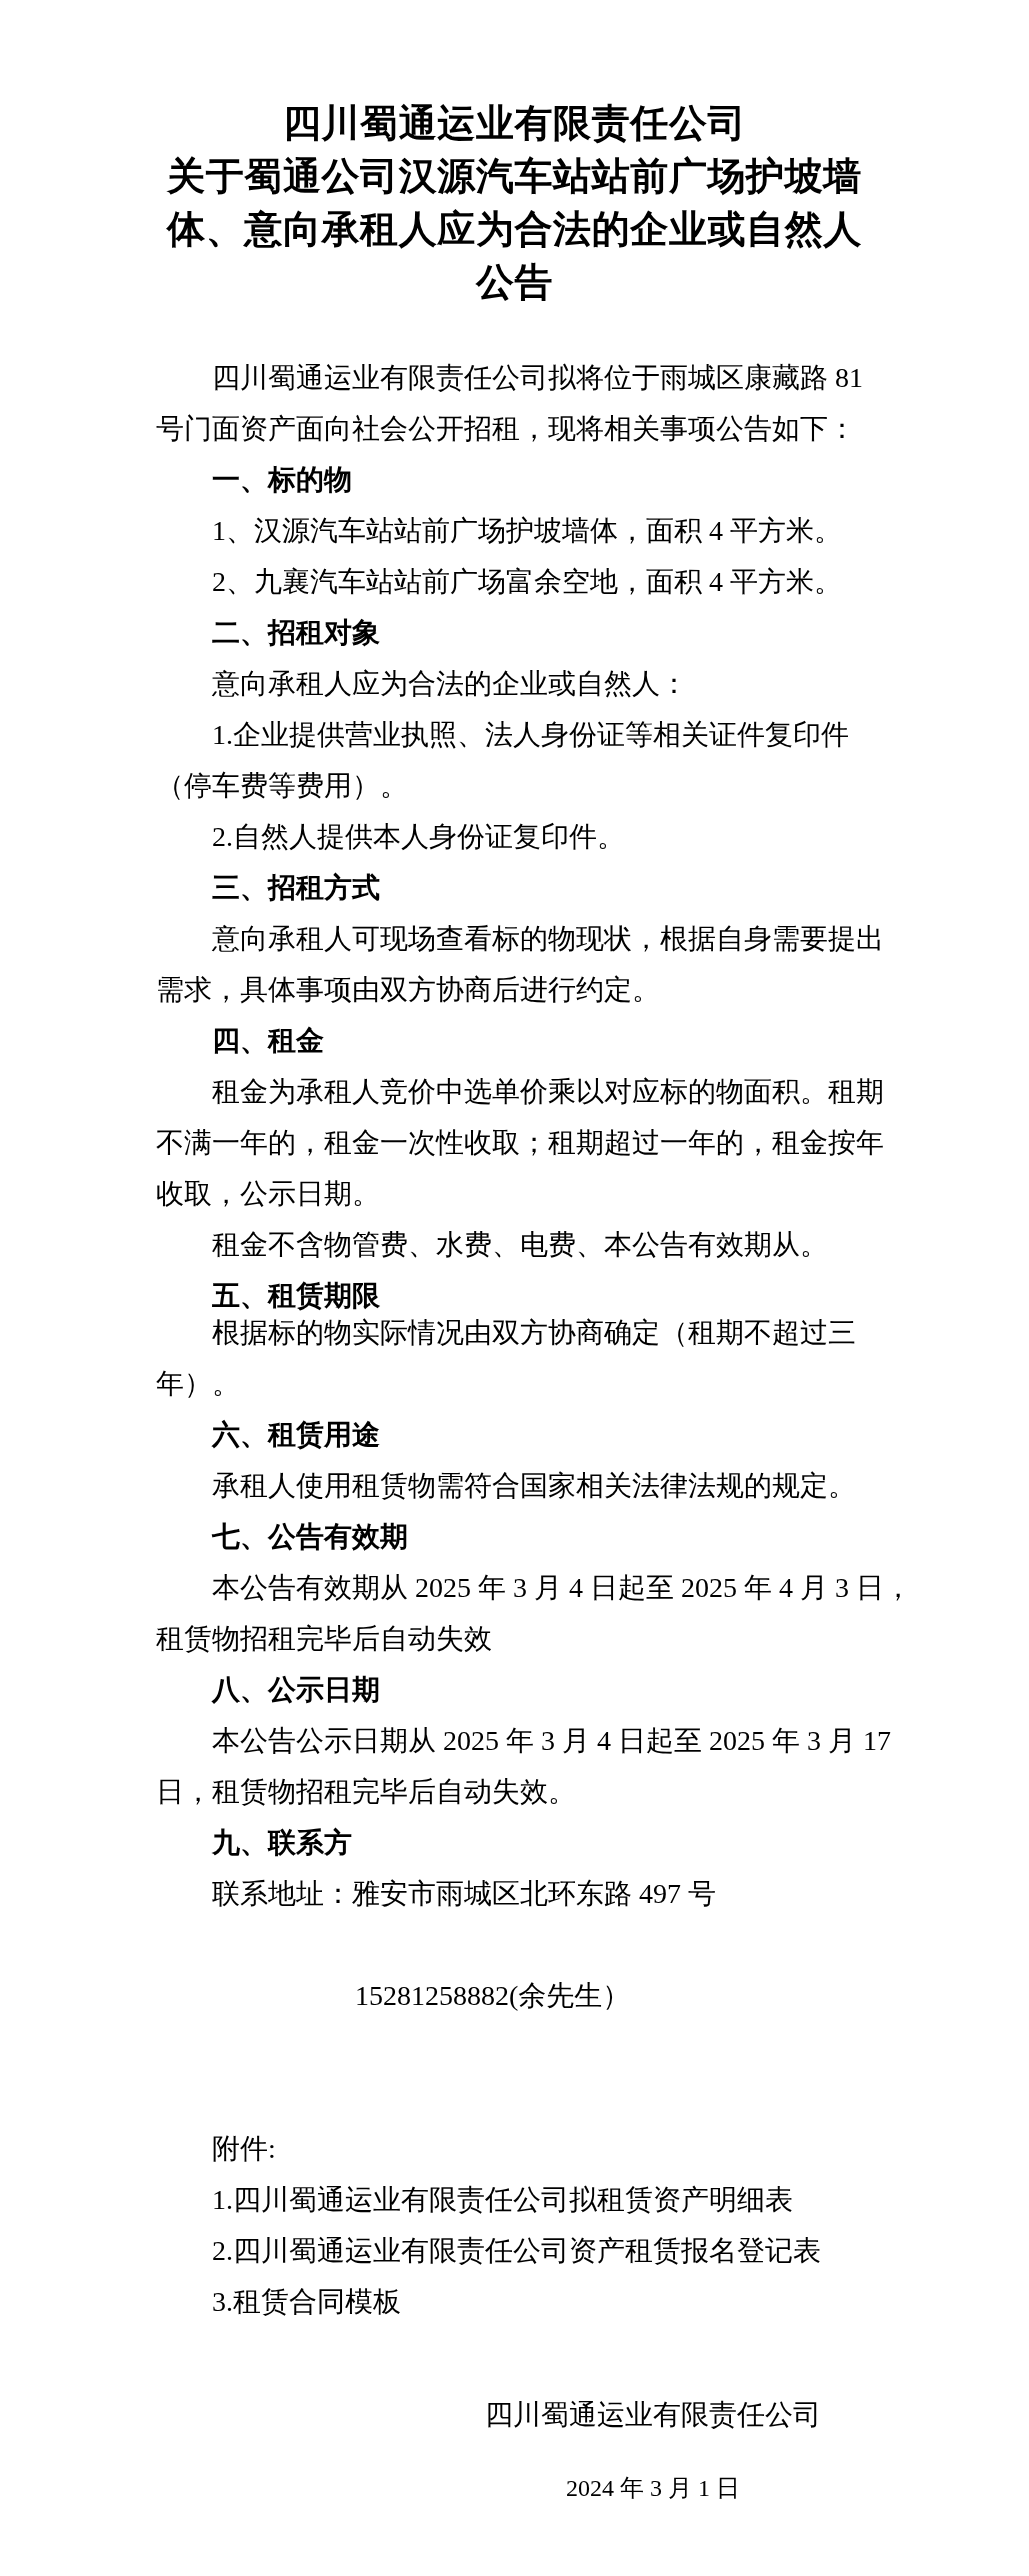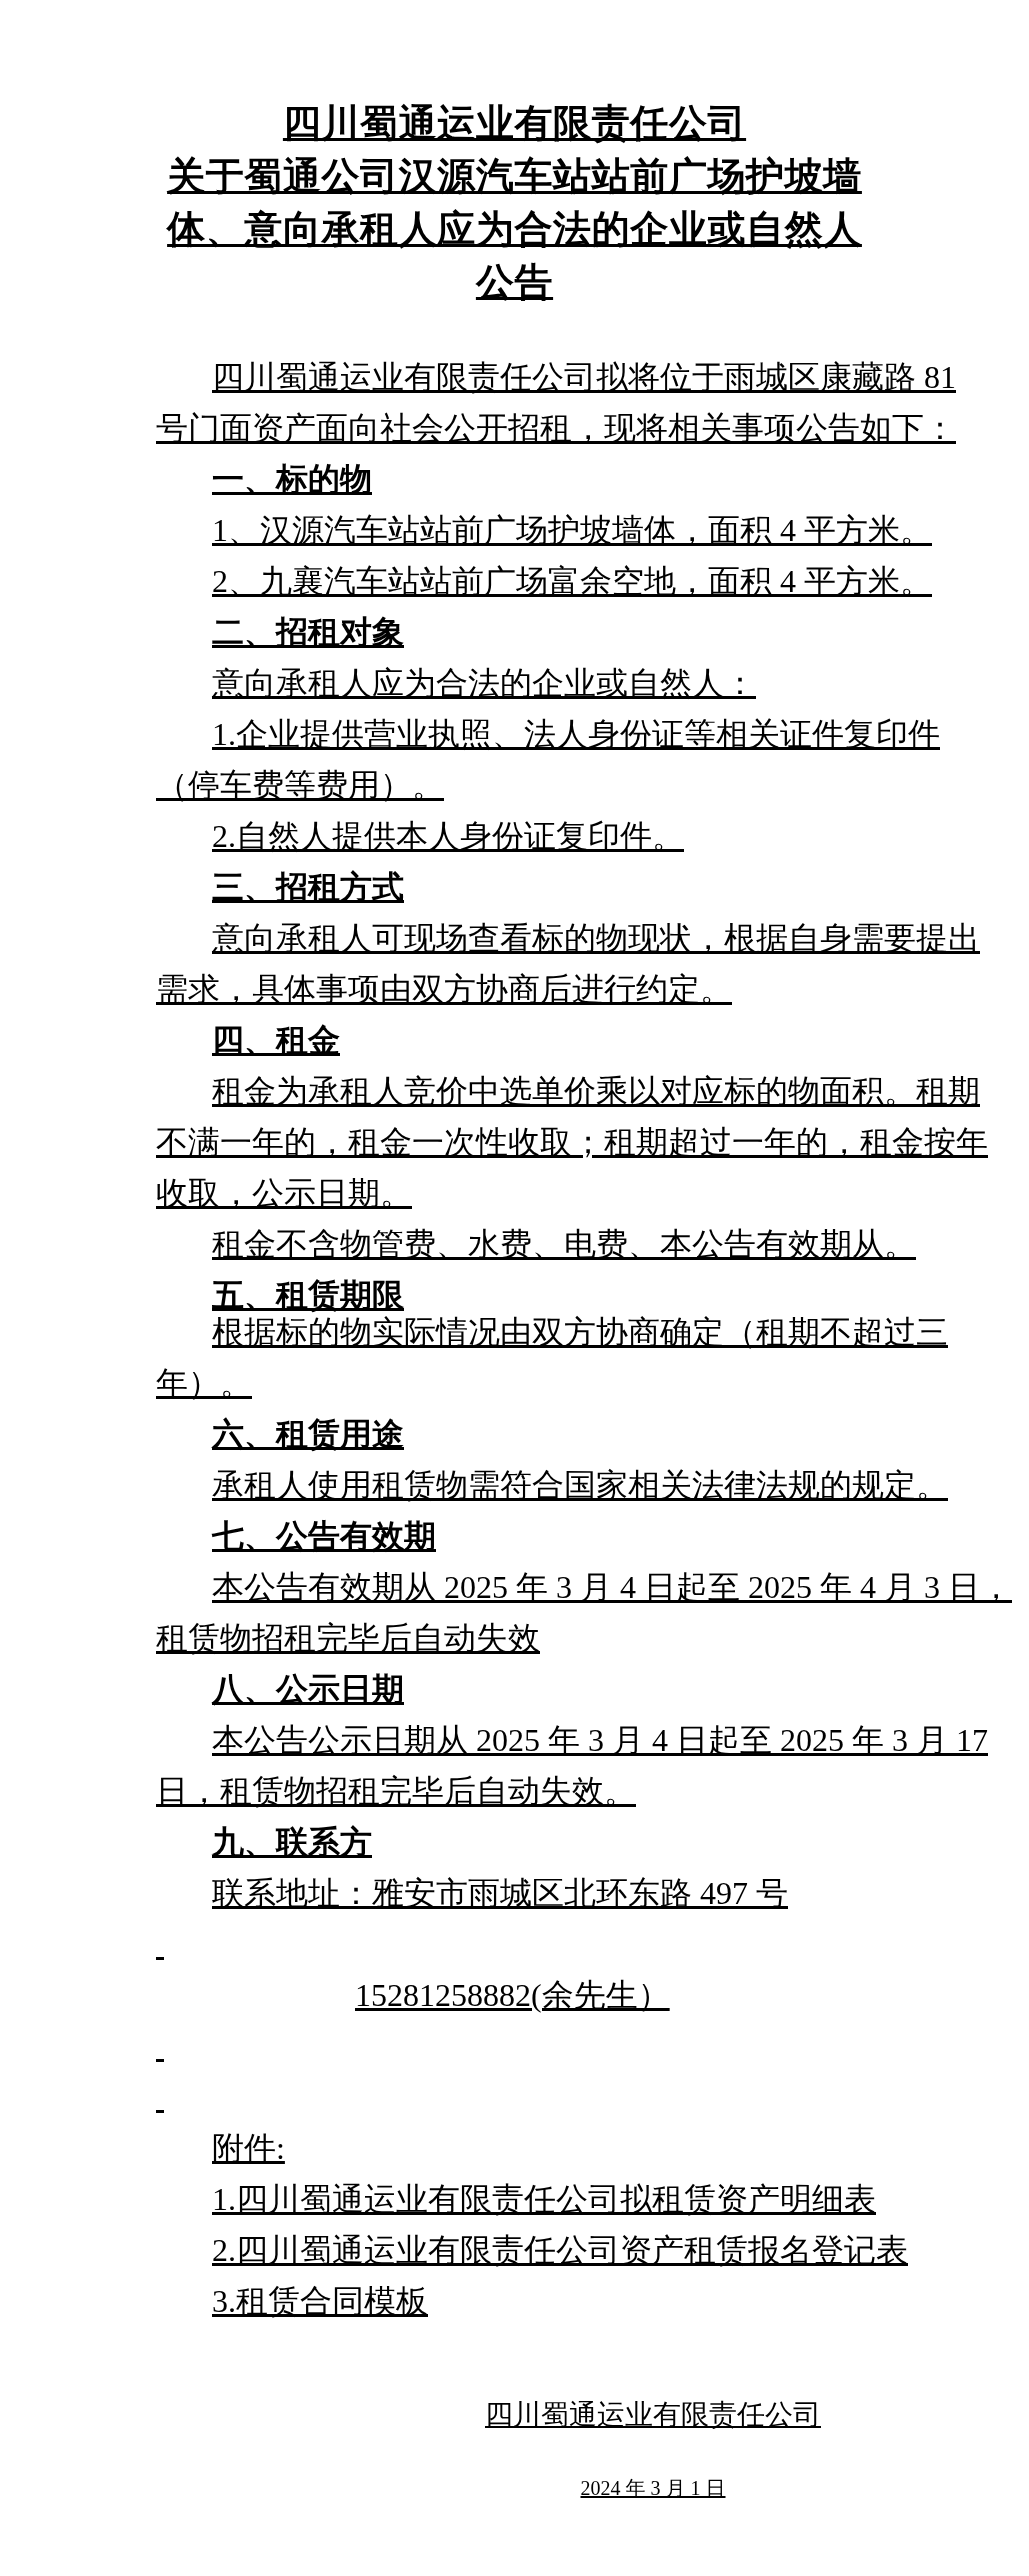--- a/index.html
+++ b/index.html
@@ -7,33 +7,32 @@
     width: 1029px; height: 2576px;
     background: #ffffff;
     color: #000000;
     font-family: "Liberation Serif", serif;
     overflow: hidden;
   }
   .page {
     box-sizing: border-box;
     width: 1029px; height: 2436px;
     padding: 97px 156px 17px 156px;
-    text-decoration: underline;
   }
   .title-block {
     text-align: center;
     font-weight: bold;
     font-size: 38px;
     line-height: 53px;
     letter-spacing: 0.6px;
     margin-bottom: 43px;
   }
   .title-line { white-space: pre; }
   .doc-lines {
-    font-size: 32px;
+    font-size: 28px;
     line-height: 51px;
   }
   .line { white-space: pre; min-height: 51px; }
   .line.indent  { padding-left: 56px; }
   .line.cont    { padding-left: 0; }
   .line.heading {
     padding-left: 56px;
     font-weight: bold;
     font-family: "Liberation Sans", sans-serif;
   }
@@ -41,21 +40,21 @@
   .line.blank   { }
   .line.tight   { margin-top: -14.3px; }
   .signature {
     display: flex;
     justify-content: flex-end;
     margin-top: 62px;
     margin-right: 52px;
   }
   .sig-inner { text-align: center; }
   .sig-company { font-size: 28px; line-height: 51px; white-space: pre; }
-  .sig-date    { font-size: 20px; line-height: 51px; white-space: pre; margin-top: 23.4px; }
+  .sig-date    { font-size: 24px; line-height: 51px; white-space: pre; margin-top: 23.4px; }
 </style>
 </head>
 <body>
 
 <div class="page">
 
   <div class="title-block">
     <div class="title-line">四川蜀通运业有限责任公司</div>
     <div class="title-line">关于蜀通公司汉源汽车站站前广场护坡墙</div>
     <div class="title-line">体、意向承租人应为合法的企业或自然人</div>

